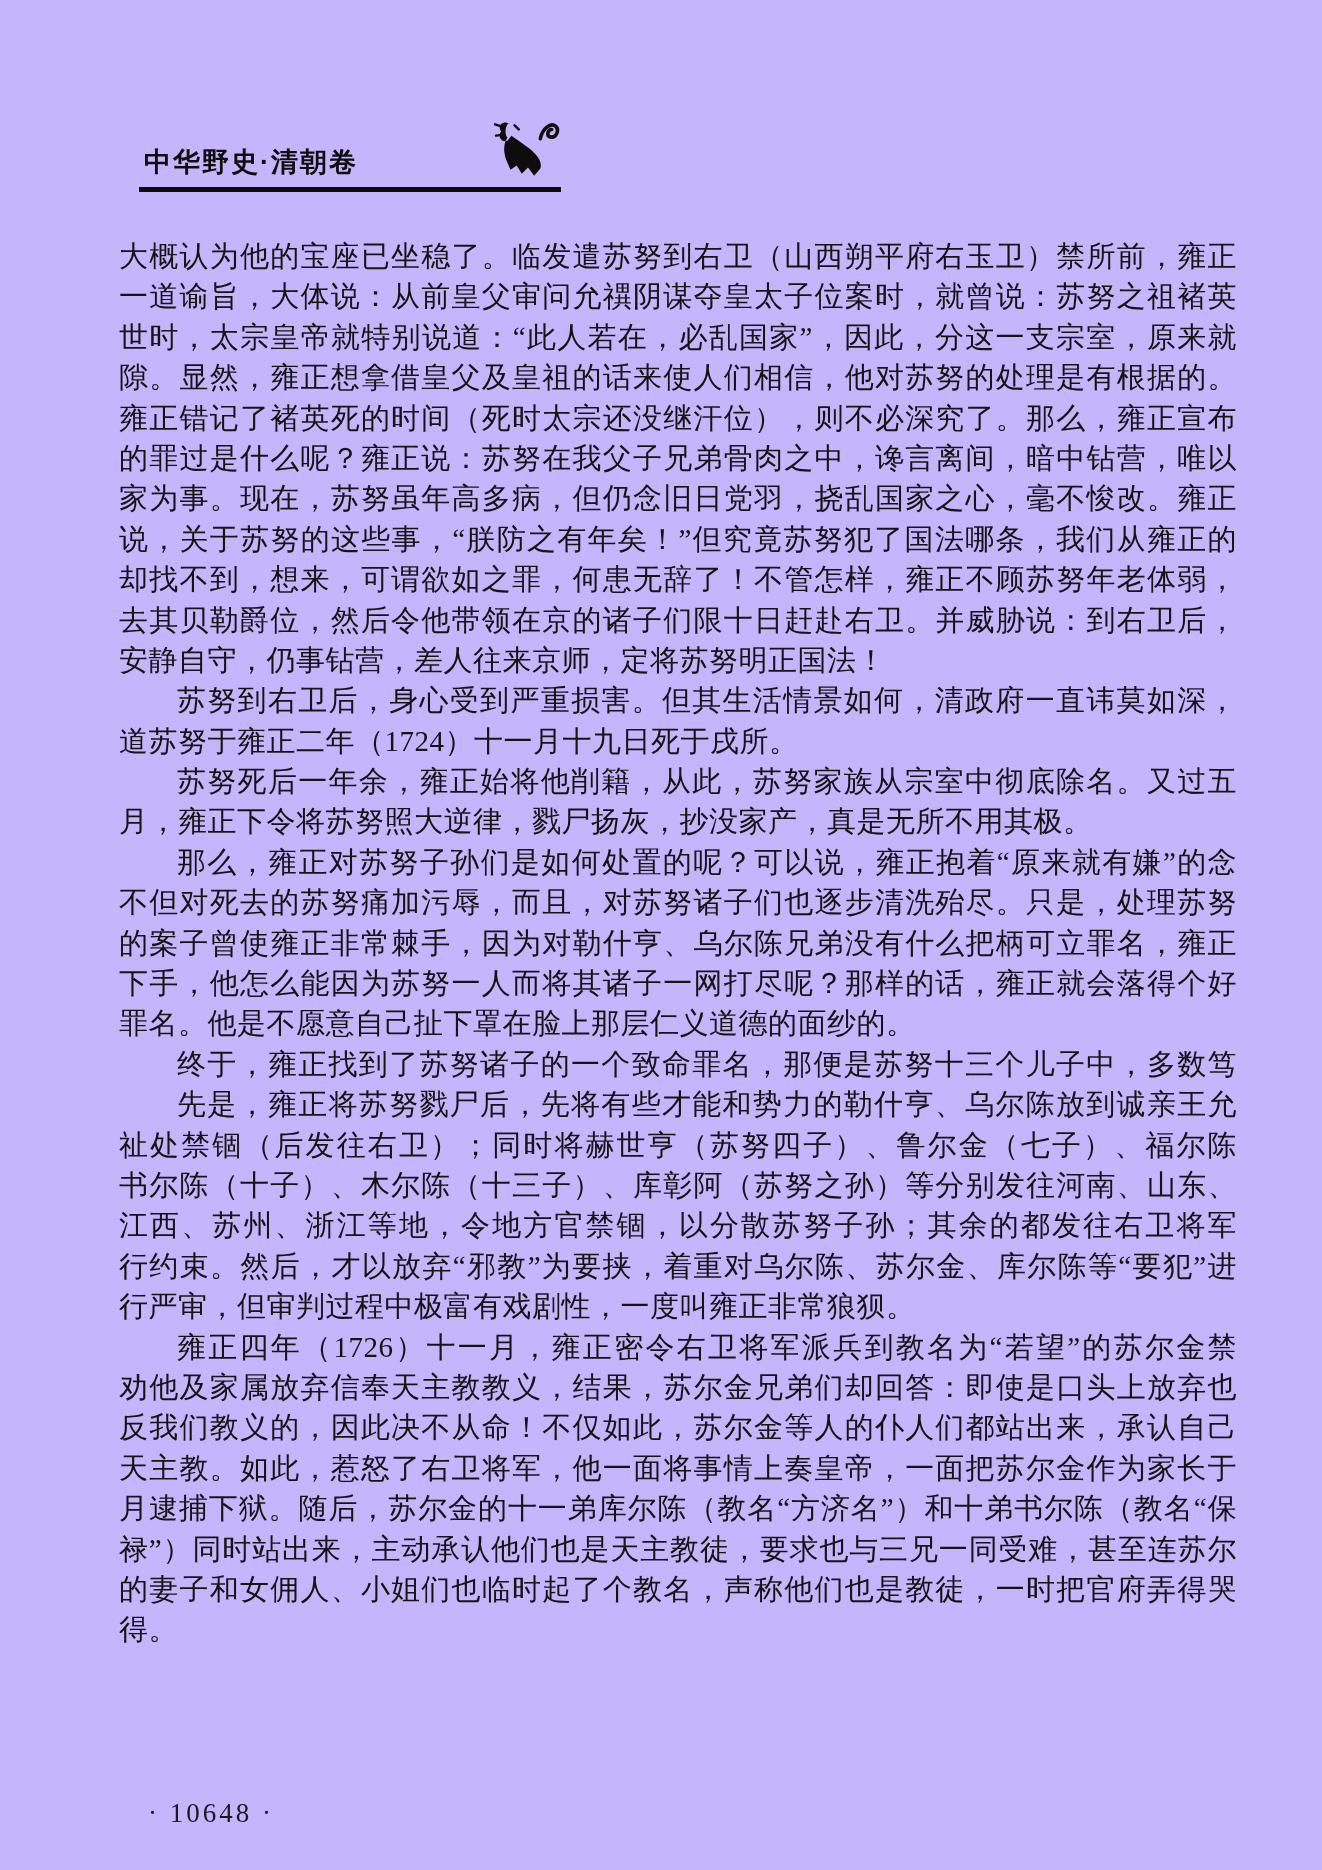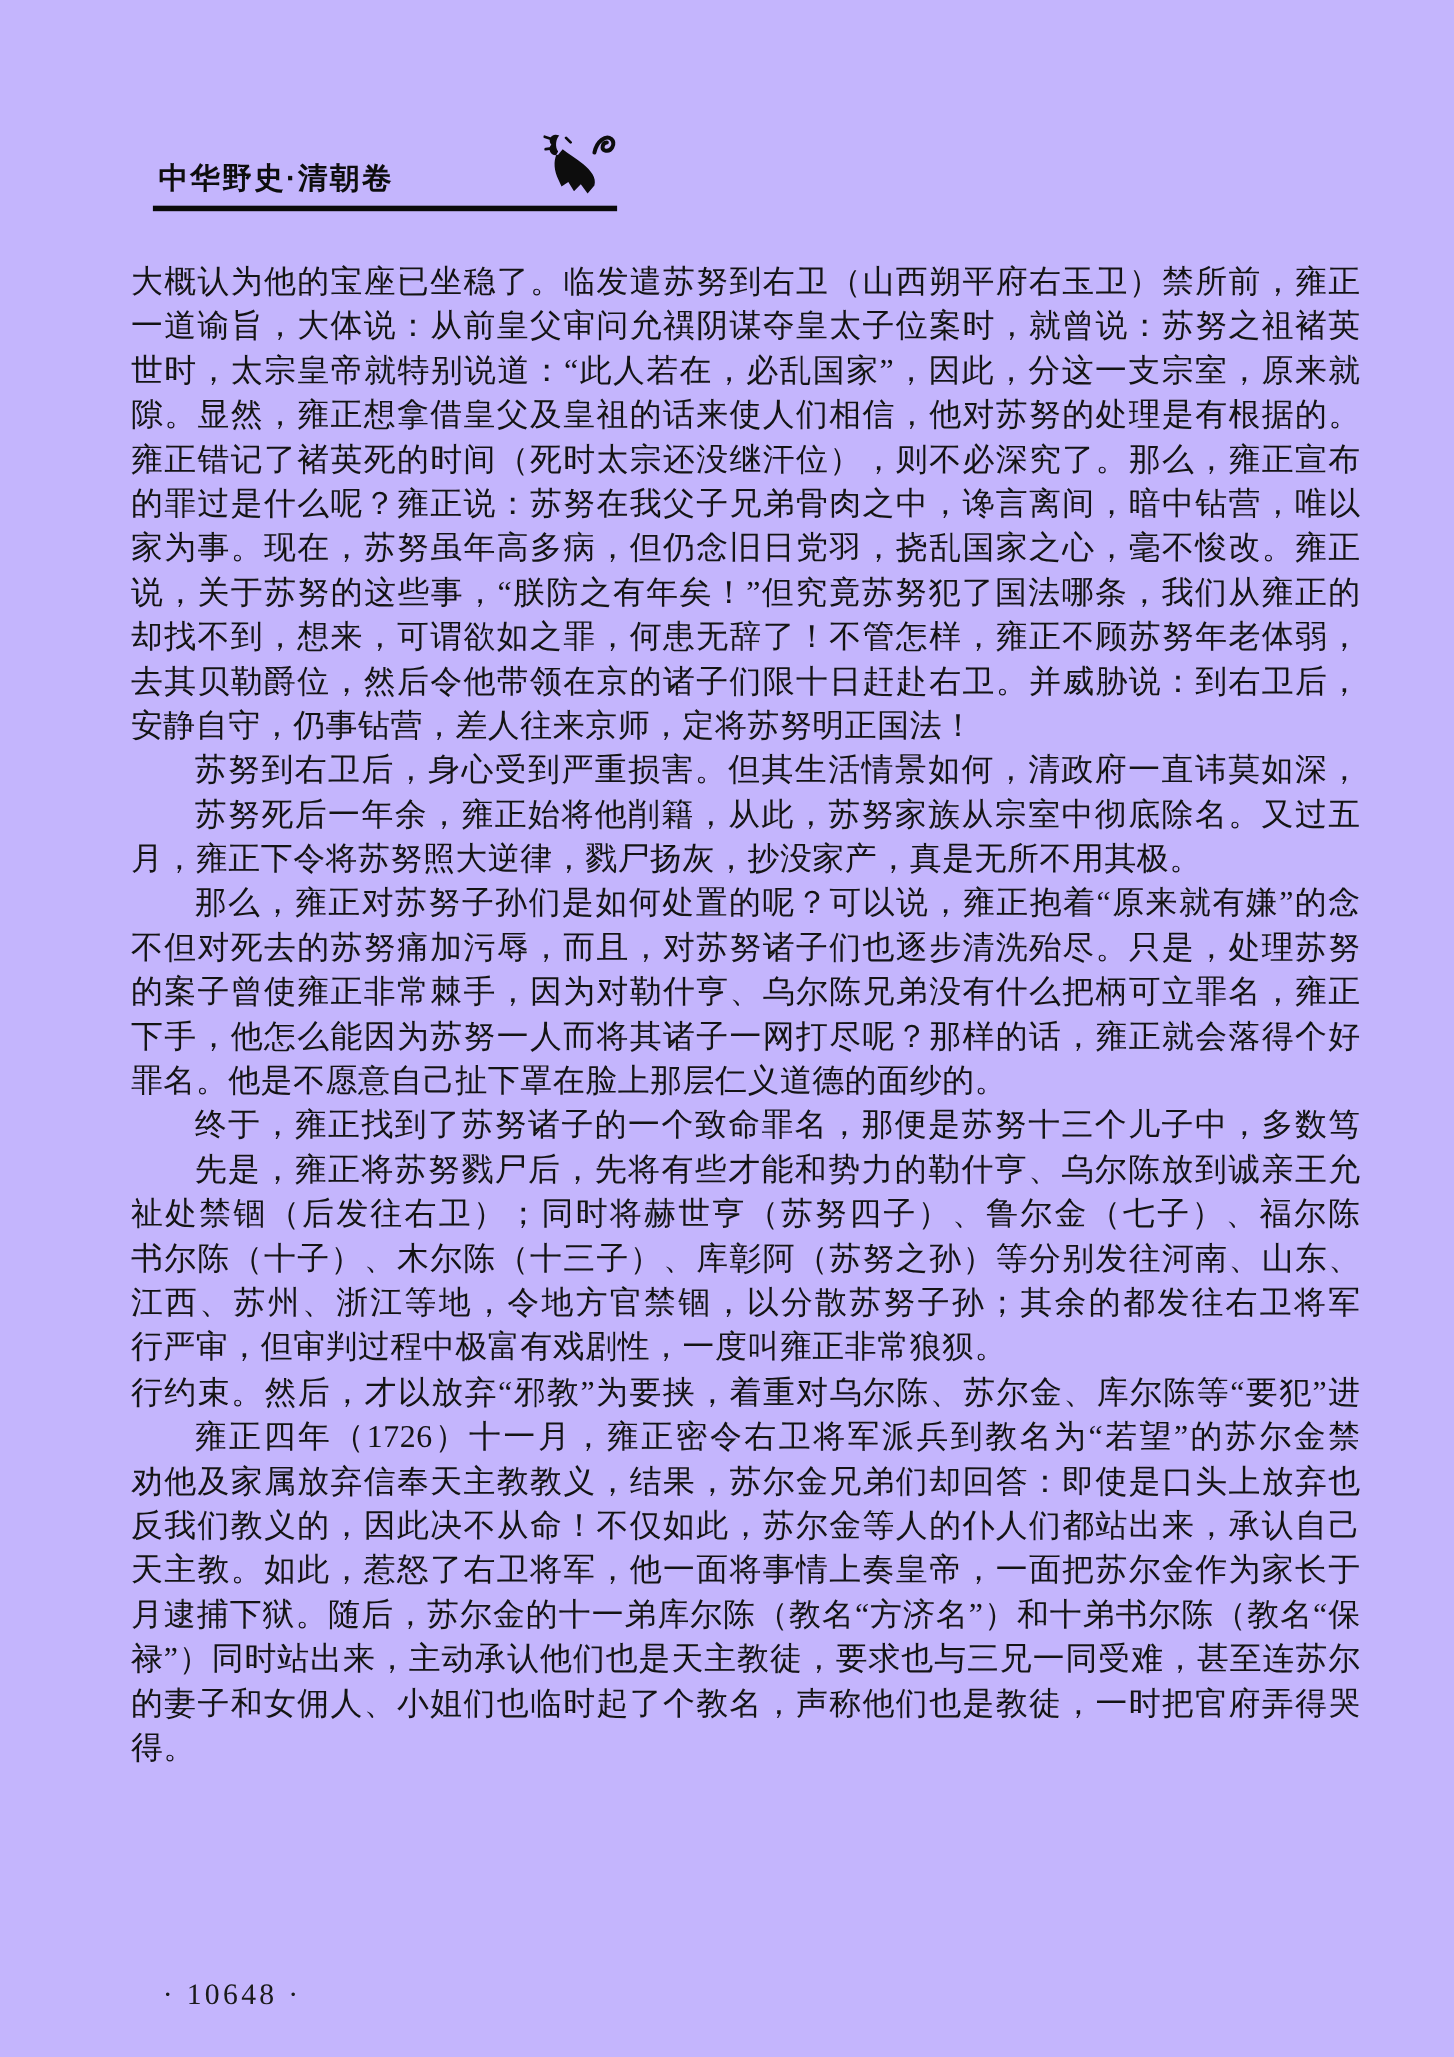--- a/index.html
+++ b/index.html
@@ -63,34 +63,35 @@
     <div class="line">世时，太宗皇帝就特别说道：“此人若在，必乱国家”，因此，分这一支宗室，原来就有嫌</div>
     <div class="line">隙。显然，雍正想拿借皇父及皇祖的话来使人们相信，他对苏努的处理是有根据的。至于</div>
     <div class="line">雍正错记了褚英死的时间（死时太宗还没继汗位），则不必深究了。那么，雍正宣布苏努</div>
     <div class="line">的罪过是什么呢？雍正说：苏努在我父子兄弟骨肉之中，谗言离间，暗中钻营，唯以乱国</div>
     <div class="line">家为事。现在，苏努虽年高多病，但仍念旧日党羽，挠乱国家之心，毫不悛改。雍正还</div>
     <div class="line">说，关于苏努的这些事，“朕防之有年矣！”但究竟苏努犯了国法哪条，我们从雍正的口中</div>
     <div class="line">却找不到，想来，可谓欲如之罪，何患无辞了！不管怎样，雍正不顾苏努年老体弱，先革</div>
     <div class="line">去其贝勒爵位，然后令他带领在京的诸子们限十日赶赴右卫。并威胁说：到右卫后，若不</div>
     <div class="line short">安静自守，仍事钻营，差人往来京师，定将苏努明正国法！</div>
     <div class="line indent">苏努到右卫后，身心受到严重损害。但其生活情景如何，清政府一直讳莫如深，只知</div>
+    <div class="line short">道苏努于雍正二年（1724）十一月十九日死于戌所。</div>
     <div class="line indent">苏努死后一年余，雍正始将他削籍，从此，苏努家族从宗室中彻底除名。又过五个</div>
     <div class="line short">月，雍正下令将苏努照大逆律，戮尸扬灰，抄没家产，真是无所不用其极。</div>
     <div class="line indent">那么，雍正对苏努子孙们是如何处置的呢？可以说，雍正抱着“原来就有嫌”的念头，</div>
     <div class="line">不但对死去的苏努痛加污辱，而且，对苏努诸子们也逐步清洗殆尽。只是，处理苏努子孙</div>
     <div class="line">的案子曾使雍正非常棘手，因为对勒什亨、乌尔陈兄弟没有什么把柄可立罪名，雍正不好</div>
     <div class="line">下手，他怎么能因为苏努一人而将其诸子一网打尽呢？那样的话，雍正就会落得个好杀的</div>
     <div class="line short">罪名。他是不愿意自己扯下罩在脸上那层仁义道德的面纱的。</div>
     <div class="line indent">终于，雍正找到了苏努诸子的一个致命罪名，那便是苏努十三个儿子中，多数笃信天</div>
     <div class="line indent">先是，雍正将苏努戮尸后，先将有些才能和势力的勒什亨、乌尔陈放到诚亲王允䄉允</div>
     <div class="line">祉处禁锢（后发往右卫）；同时将赫世亨（苏努四子）、鲁尔金（七子）、福尔陈（九子）、</div>
     <div class="line">书尔陈（十子）、木尔陈（十三子）、库彰阿（苏努之孙）等分别发往河南、山东、山西、</div>
     <div class="line">江西、苏州、浙江等地，令地方官禁锢，以分散苏努子孙；其余的都发往右卫将军处，严</div>
+    <div class="line">行约束。然后，才以放弃“邪教”为要挟，着重对乌尔陈、苏尔金、库尔陈等“要犯”进</div>
     <div class="line short">行严审，但审判过程中极富有戏剧性，一度叫雍正非常狼狈。</div>
-    <div class="line">行约束。然后，才以放弃“邪教”为要挟，着重对乌尔陈、苏尔金、库尔陈等“要犯”进</div>
     <div class="line indent">雍正四年（1726）十一月，雍正密令右卫将军派兵到教名为“若望”的苏尔金禁所，</div>
     <div class="line">劝他及家属放弃信奉天主教教义，结果，苏尔金兄弟们却回答：即使是口头上放弃也是违</div>
     <div class="line">反我们教义的，因此决不从命！不仅如此，苏尔金等人的仆人们都站出来，承认自己都信</div>
     <div class="line">天主教。如此，惹怒了右卫将军，他一面将事情上奏皇帝，一面把苏尔金作为家长于十二</div>
     <div class="line">月逮捕下狱。随后，苏尔金的十一弟库尔陈（教名“方济名”）和十弟书尔陈（教名“保</div>
     <div class="line">禄”）同时站出来，主动承认他们也是天主教徒，要求也与三兄一同受难，甚至连苏尔金</div>
     <div class="line">的妻子和女佣人、小姐们也临时起了个教名，声称他们也是教徒，一时把官府弄得哭笑不</div>
     <div class="line short">得。</div>
   </div>
 

